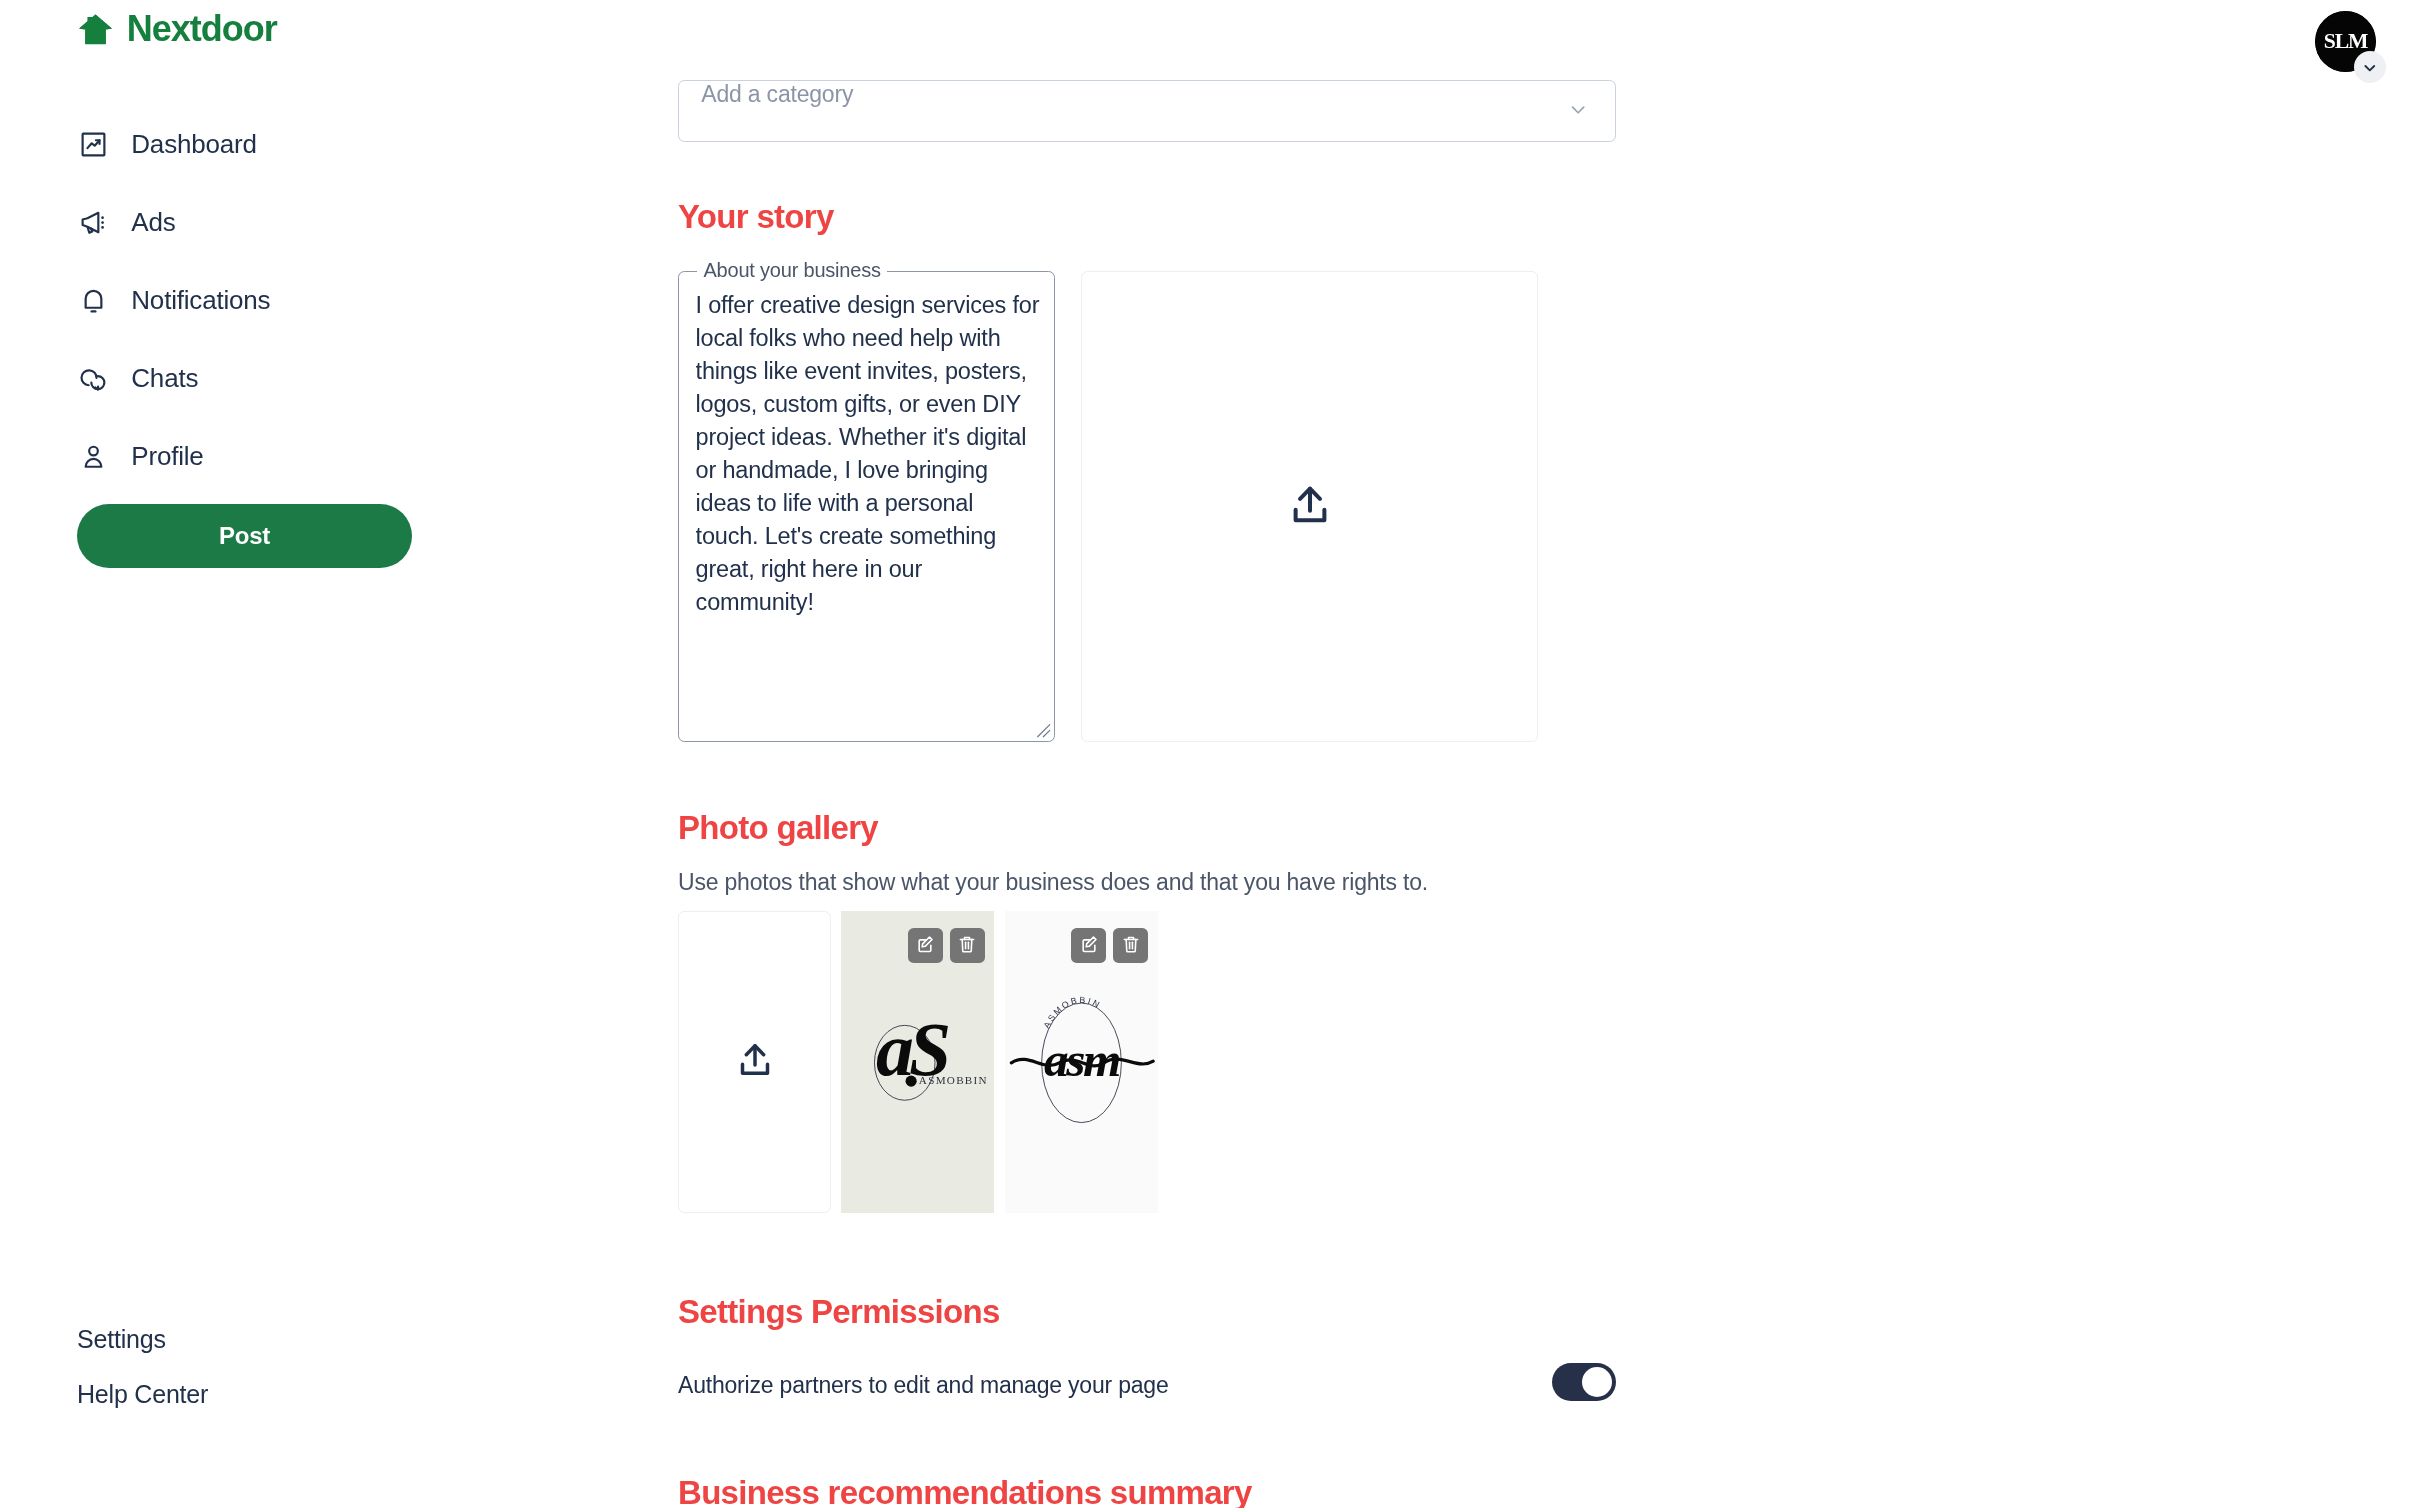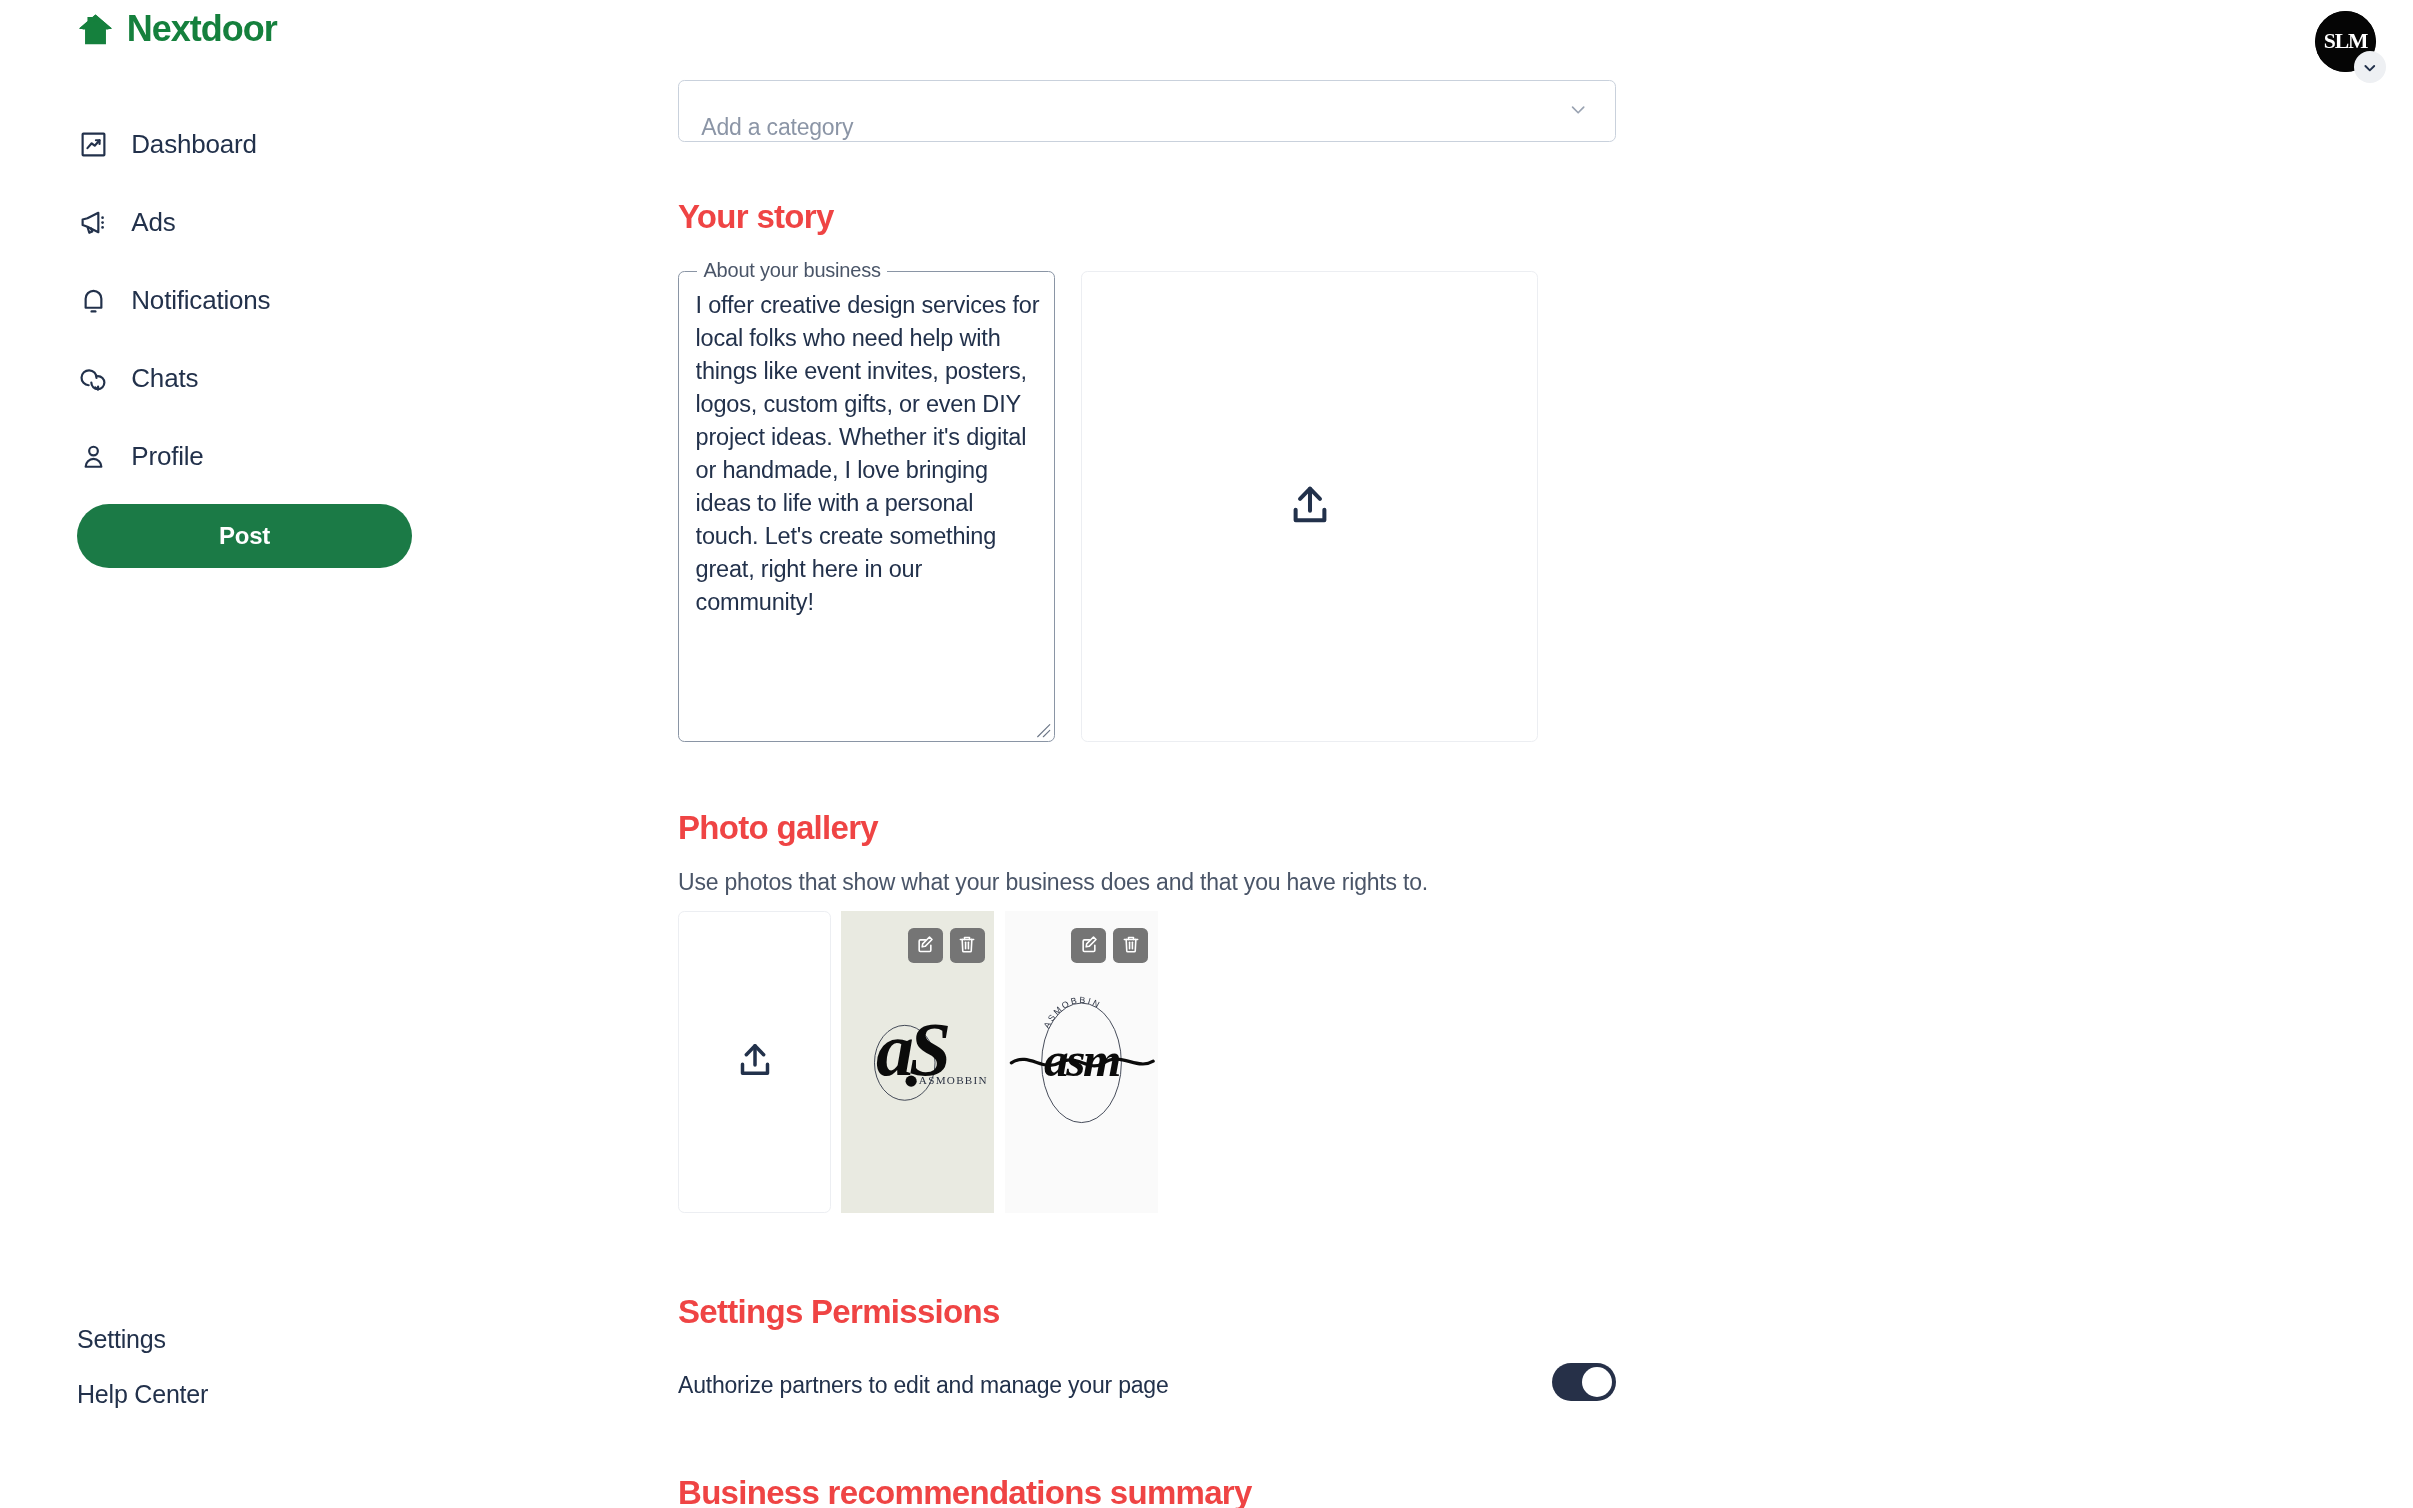--- a/index.html
+++ b/index.html
@@ -73,21 +73,21 @@
 
   
   .main { position: absolute; left: 678px; top: 0; width: 998px; }
 
   .select-field {
     position: relative;
     margin-top: 80px;
     width: 938px; height: 62px;
     border: 0.8px solid #c9d1dc; border-radius: 6.4px;
     background: #ffffff;
-    display: flex; align-items: flex-end;
+    display: flex; align-items: flex-start;
     padding: 0 22.3px; cursor: pointer;
   }
   .select-placeholder { font-size: 23px; color: #8b95a6; letter-spacing: -0.2px; }
   .select-caret { position: absolute; right: 25.5px; top: 50%; transform: translateY(-50%); }
 
   .section-title {
     font-size: 33px; font-weight: 700; letter-spacing: -0.7px;
     color: #ef4444;
   }
   .section-sub { font-size: 23px; color: #4a5568; letter-spacing: -0.2px; }

